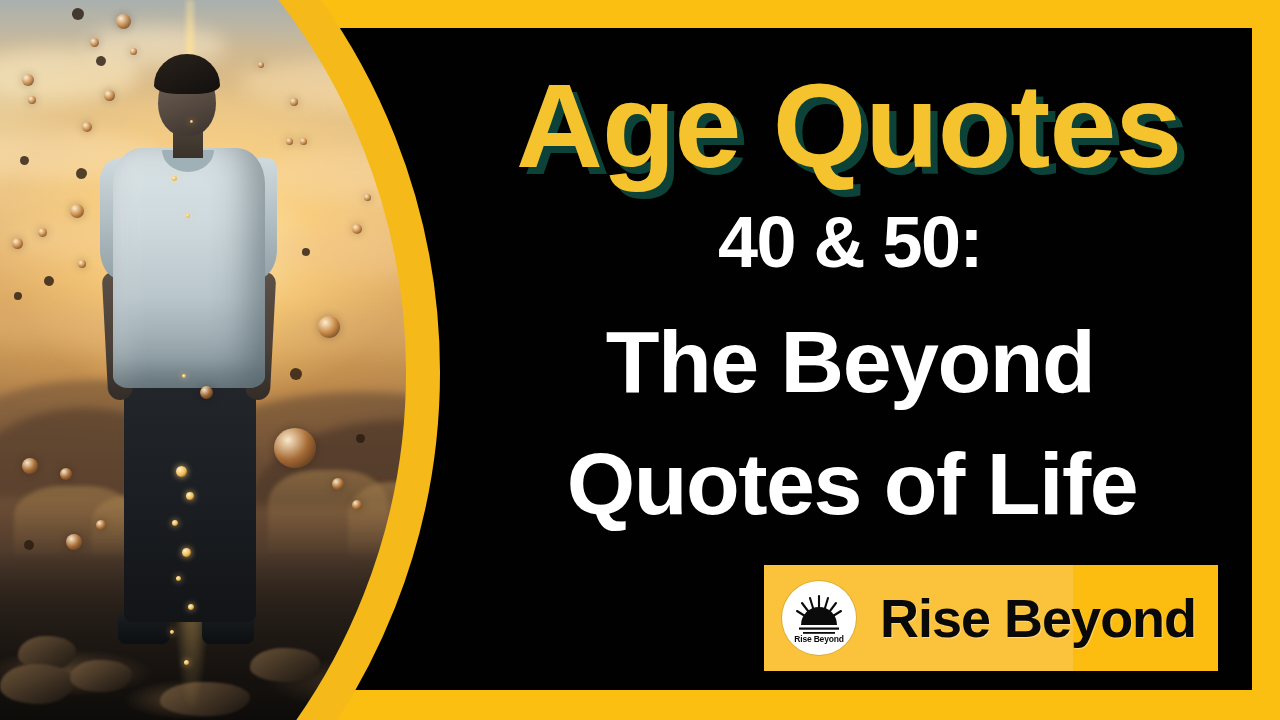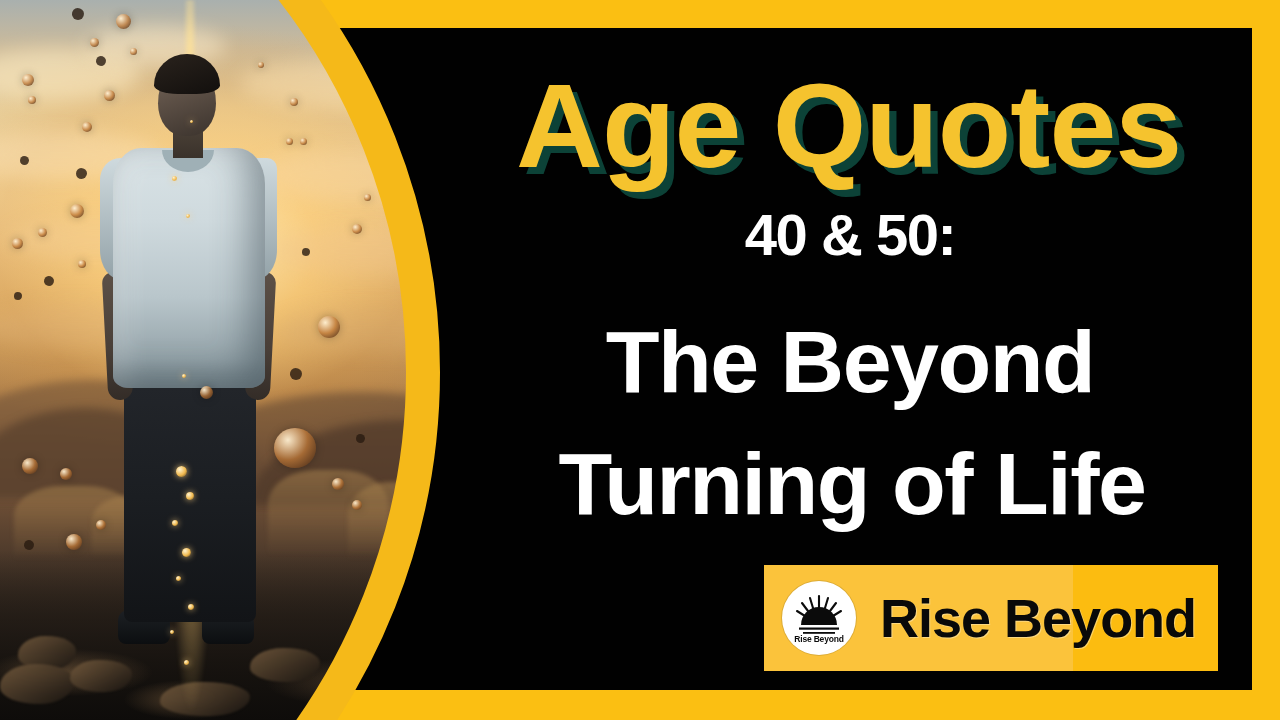--- a/index.html
+++ b/index.html
@@ -239,21 +239,21 @@
   .sub-line {
     position: absolute;
     color: #FFFFFF;
     font-family: "Liberation Sans", sans-serif;
     font-weight: 700;
     letter-spacing: -1.5px;
     white-space: nowrap;
     text-align: center;
     width: 100%;
   }
-  #sub-1 { top: 178px; font-size: 58px; line-height: 1; left: 30px; width: 700px; }
+  #sub-1 { top: 178px; font-size: 72px; line-height: 1; left: 30px; width: 700px; }
   #sub-2 { top: 290px; font-size: 88px; line-height: 1; left: 30px; width: 700px; }
   #sub-3 { top: 412px; font-size: 88px; line-height: 1; left: 24px; width: 716px; }
 
   
   #brand-badge {
     position: absolute;
     left: 294px;
     top: 537px;
     width: 454px;
     height: 106px;
@@ -411,21 +411,21 @@
   <div id="arc"></div>
 
   <div id="content">
 
     <div id="main-title">Age Quotes</div>
 
     <div class="sub-line" id="sub-1">40 &amp; 50:</div>
 
     <div class="sub-line" id="sub-2">The Beyond</div>
 
-    <div class="sub-line" id="sub-3">Turning of Life</div>
+    <div class="sub-line" id="sub-3">Quotes of Life</div>
 
     <div id="brand-badge">
       <div id="brand-logo">
         <svg width="62" height="62" viewBox="0 0 62 62" aria-hidden="true">
 
           <g stroke="#0b0b0b" stroke-width="2.1" stroke-linecap="round">
             <line x1="31" y1="9" x2="31" y2="20"></line>
             <line x1="22" y1="11" x2="25" y2="21"></line>
             <line x1="40" y1="11" x2="37" y2="21"></line>
             <line x1="14" y1="16" x2="20" y2="24"></line>

